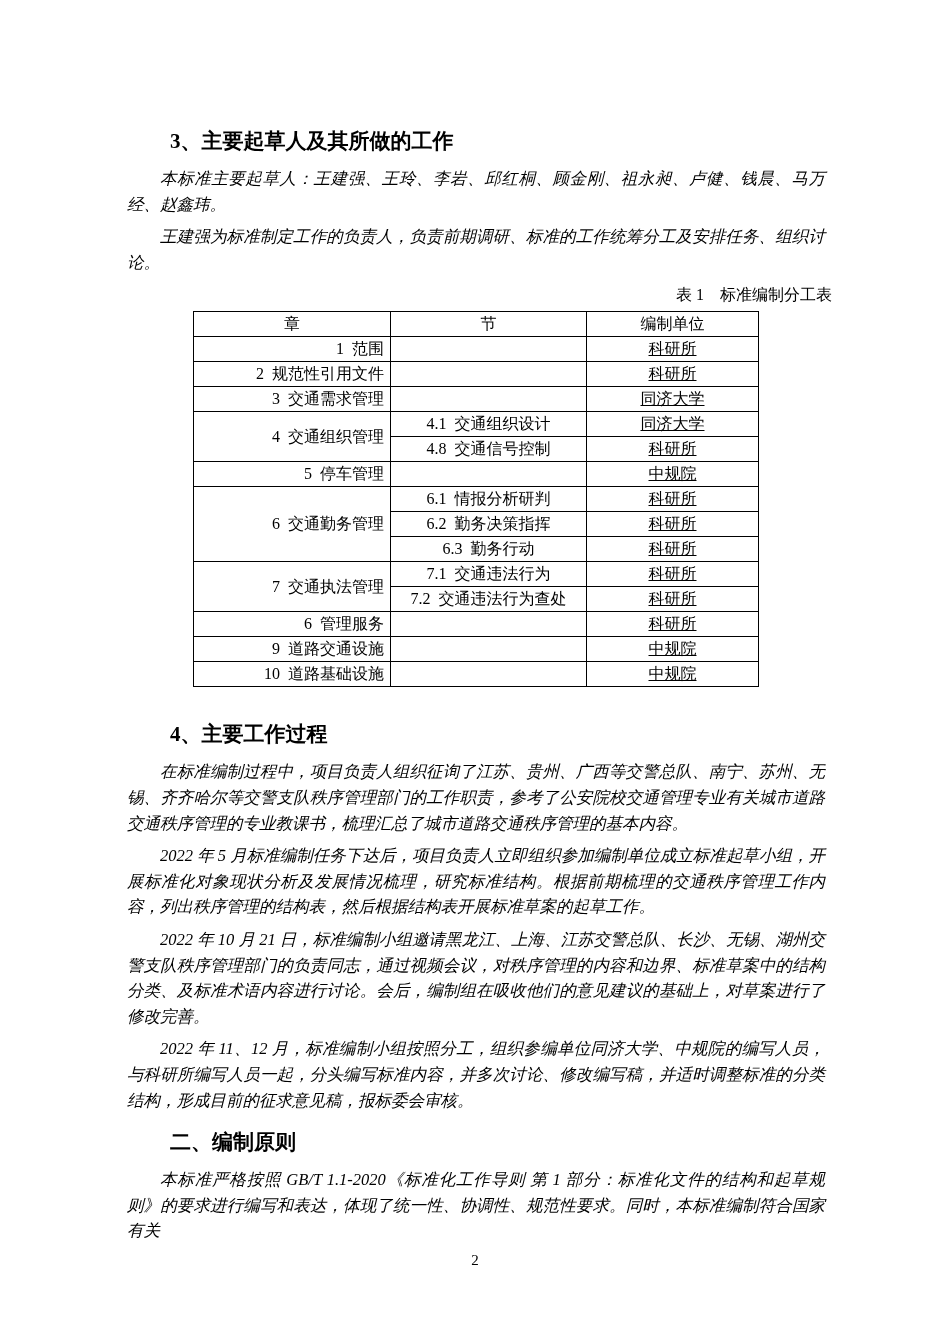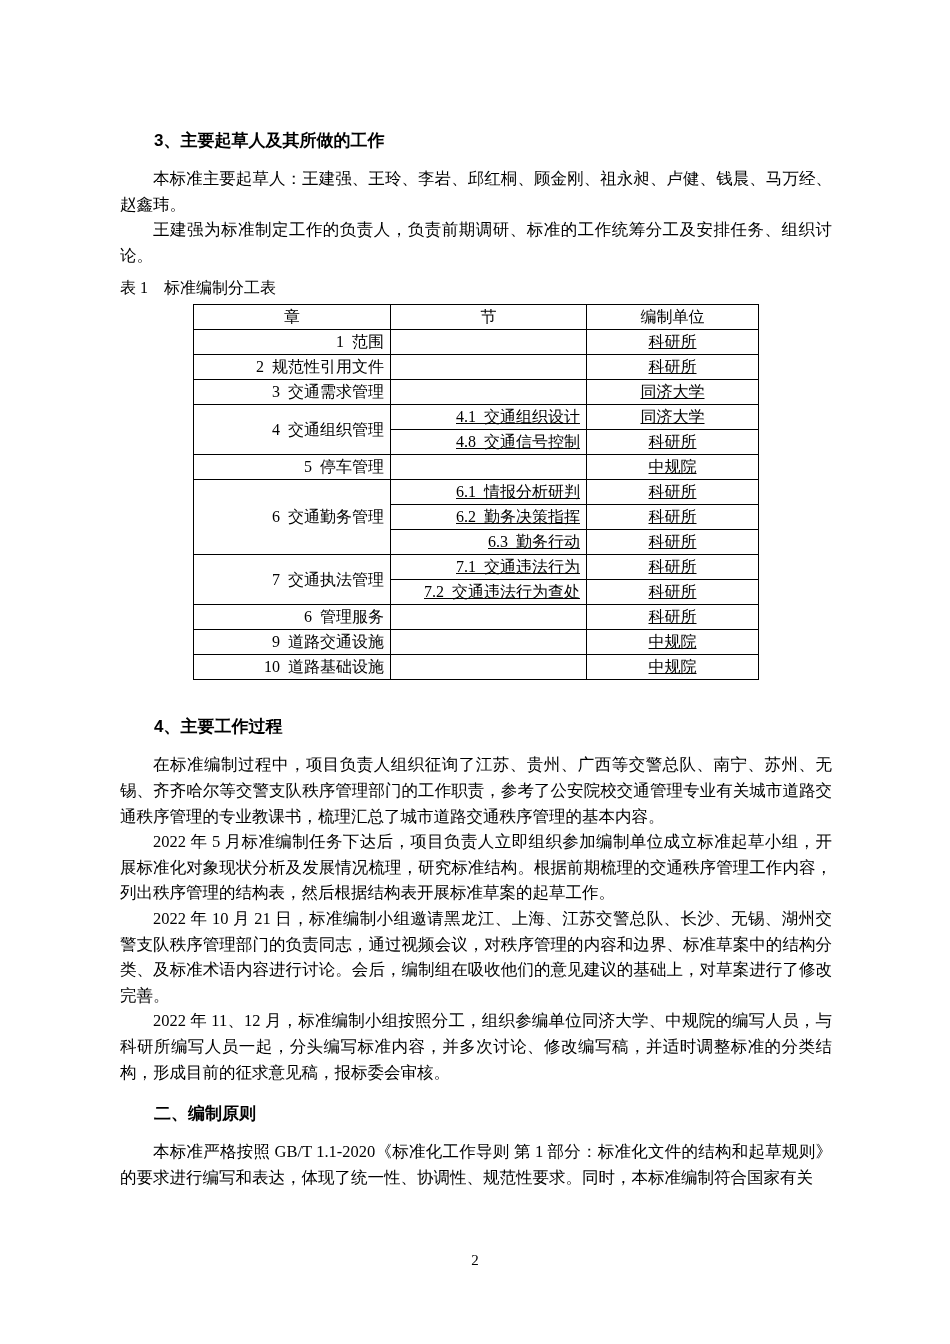--- a/index.html
+++ b/index.html
@@ -13,40 +13,41 @@
     font-family: "Liberation Serif", "DejaVu Serif", serif;
     overflow: hidden;
   }
   .content {
     position: absolute;
     left: 120px;
     top: 118px;
     width: 712px;
   }
   .heading {
-    font-family: Liberation Sans, sans-serif;
-    font-size: 17px;
+    font-family: Liberation Serif, serif;
+    font-size: 21px;
     font-weight: bold;
     line-height: 26px;
-    margin: 0;
+    margin: 8px;
     text-indent: 2em;
   }
   .h-drafters   { margin-top: 10px; margin-bottom: 12px; }
   .h-process    { margin-top: 34px; margin-bottom: 12px; }
   .h-principles { margin-top: 16px; margin-bottom: 12px; }
   .para {
     font-size: 16.5px;
     line-height: 25.6px;
-    margin: 0;
+    margin: 7px;
     text-align: justify;
     text-indent: 2em;
+    font-style: italic;
   }
   .table-caption {
     margin: 8px 0 4px 0;
-    text-align: left;
+    text-align: right;
     font-size: 16px;
     line-height: 24px;
     white-space: pre;
   }
   table.assign {
     border-collapse: collapse;
     margin: 0 auto;
     table-layout: fixed;
   }
   table.assign col.col-chapter { width: 197px; }
@@ -57,21 +58,21 @@
     font-size: 16px;
     line-height: 20px;
     height: 25px;
     padding: 0 6px;
     white-space: pre-wrap;
     font-weight: normal;
     vertical-align: middle;
   }
   table.assign th { text-align: center; }
   td.cell-chapter { text-align: right; }
-  td.cell-section { text-align: right; text-decoration: underline; }
+  td.cell-section { text-align: center; }
   td.cell-unit    { text-align: center; text-decoration: underline; }
   .page-number {
     position: absolute;
     left: 0;
     right: 0;
     top: 1250px;
     text-align: center;
     font-size: 15px;
     line-height: 20px;
   }

